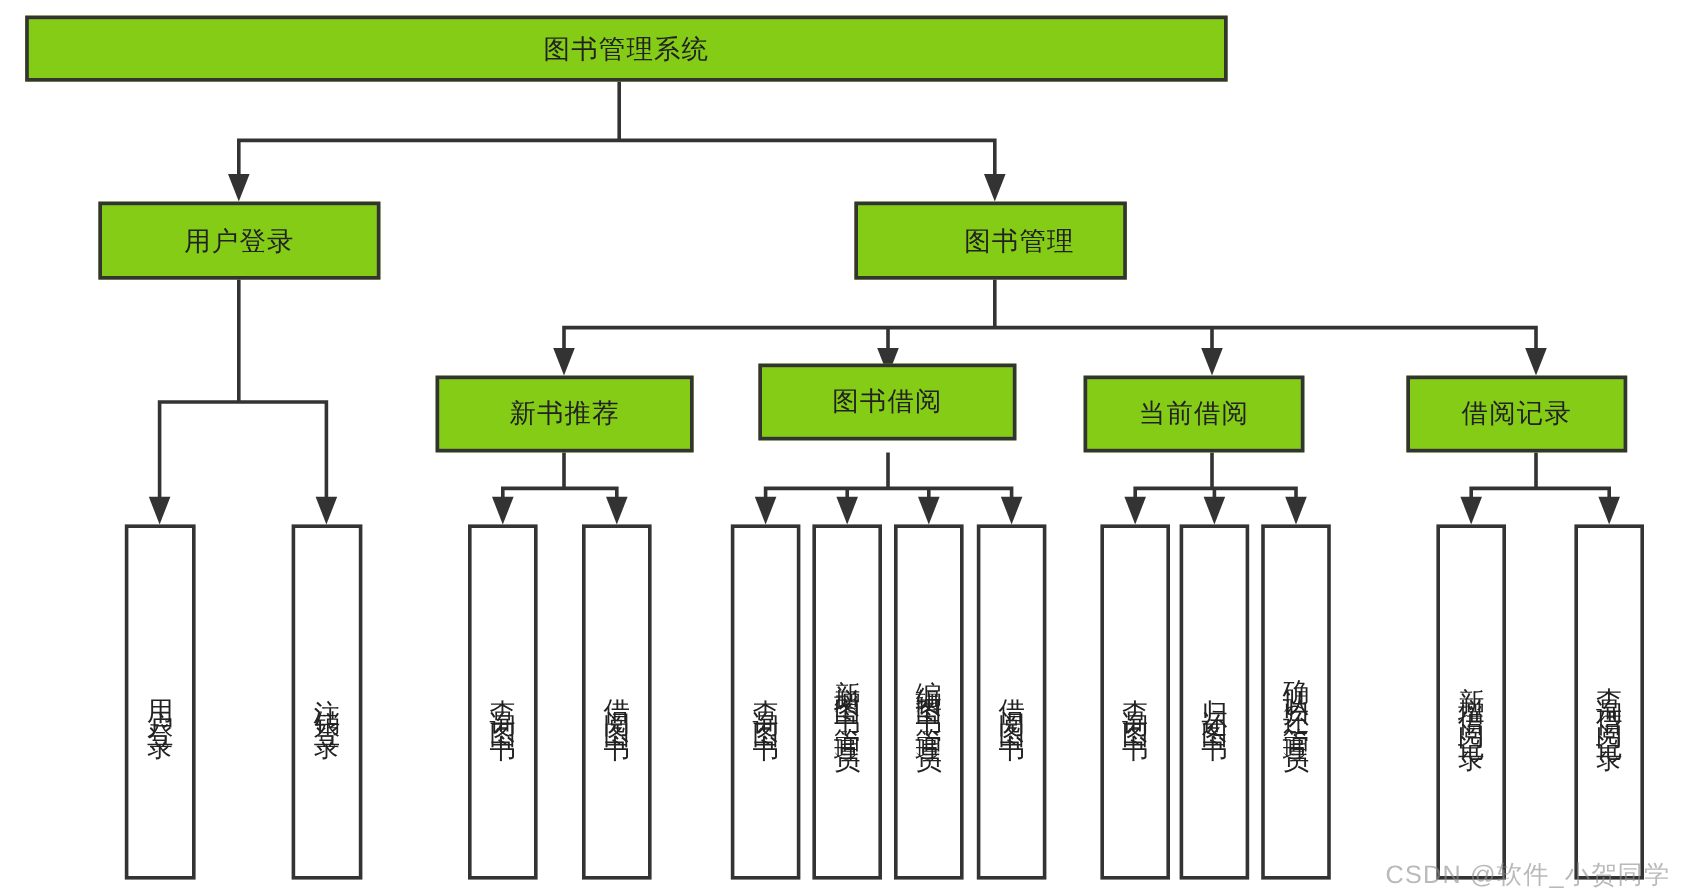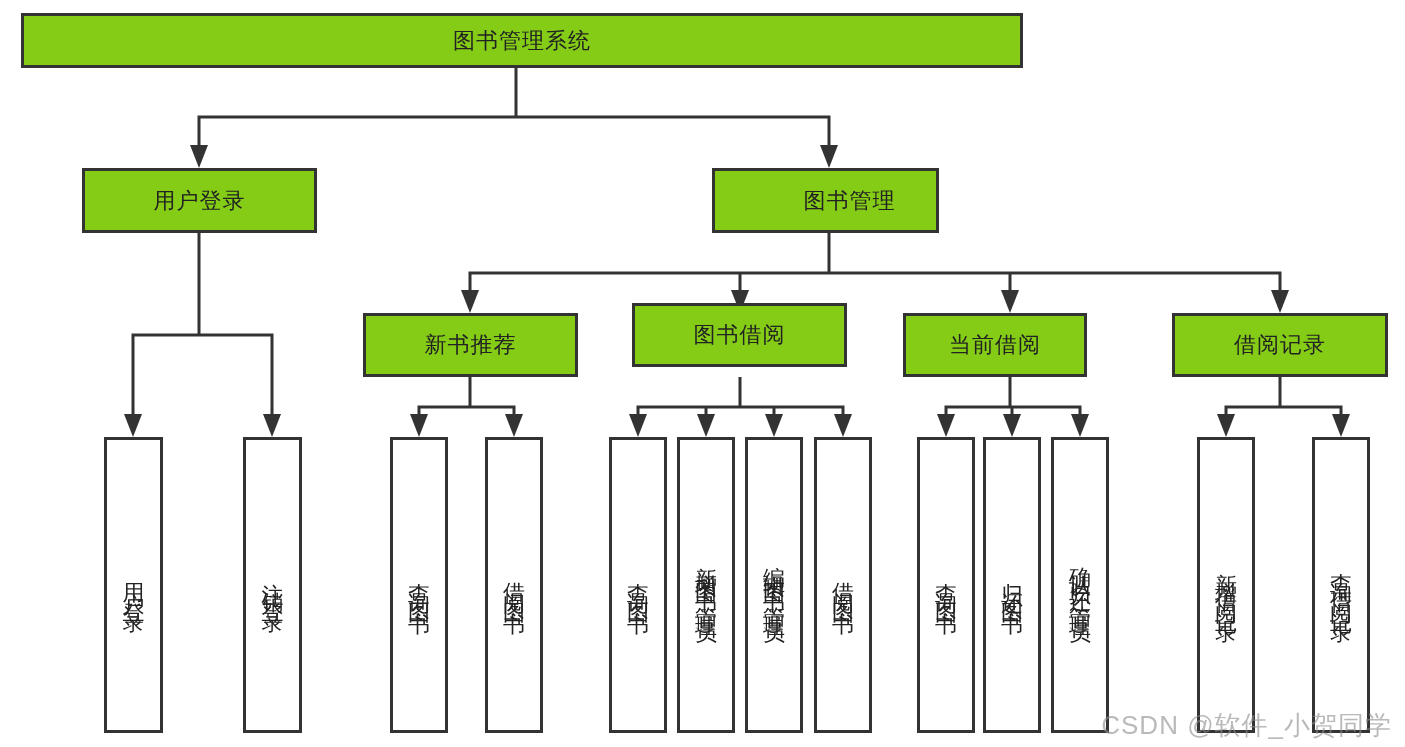--- a/index.html
+++ b/index.html
@@ -19,21 +19,21 @@
     display:flex;align-items:center;justify-content:center;
   }
   .vtext{
     writing-mode:vertical-rl;text-orientation:mixed;
     font-size:22px;color:#222222;letter-spacing:10px;line-height:1;
     white-space:nowrap;
   }
   .vtext.dense{letter-spacing:8px;}
   .watermark{
     position:absolute;right:13px;bottom:4px;
-    font-size:26px;color:#8f8f8f;opacity:0.62;letter-spacing:1px;
+    font-size:21px;color:#8f8f8f;opacity:0.62;letter-spacing:1px;
     white-space:nowrap;
   }
 </style>
 </head>
 <body>
 
 <div class="canvas">
 
   <svg class="wires" viewBox="0 0 1405 747" xmlns="http://www.w3.org/2000/svg">
     <g stroke="#333333" stroke-width="3" fill="none">
@@ -91,21 +91,21 @@
 
   <div class="node" style="left:363px;top:313px;width:215px;height:64px;">
     <span>新书推荐</span>
   </div>
   <div class="node" style="left:632px;top:303px;width:215px;height:64px;">
     <span>图书借阅</span>
   </div>
   <div class="node" style="left:903px;top:313px;width:184px;height:64px;">
     <span>当前借阅</span>
   </div>
-  <div class="node" style="left:1172px;top:313px;width:216px;height:64px;">
+  <div class="node" style="left:1172px;top:313px;width:184px;height:64px;">
     <span>借阅记录</span>
   </div>
 
   <div class="vnode" style="left:104px;top:437px;width:59px;height:296px;">
     <span class="vtext">用户登录</span>
   </div>
   <div class="vnode" style="left:243px;top:437px;width:59px;height:296px;">
     <span class="vtext">注销登录</span>
   </div>
 

